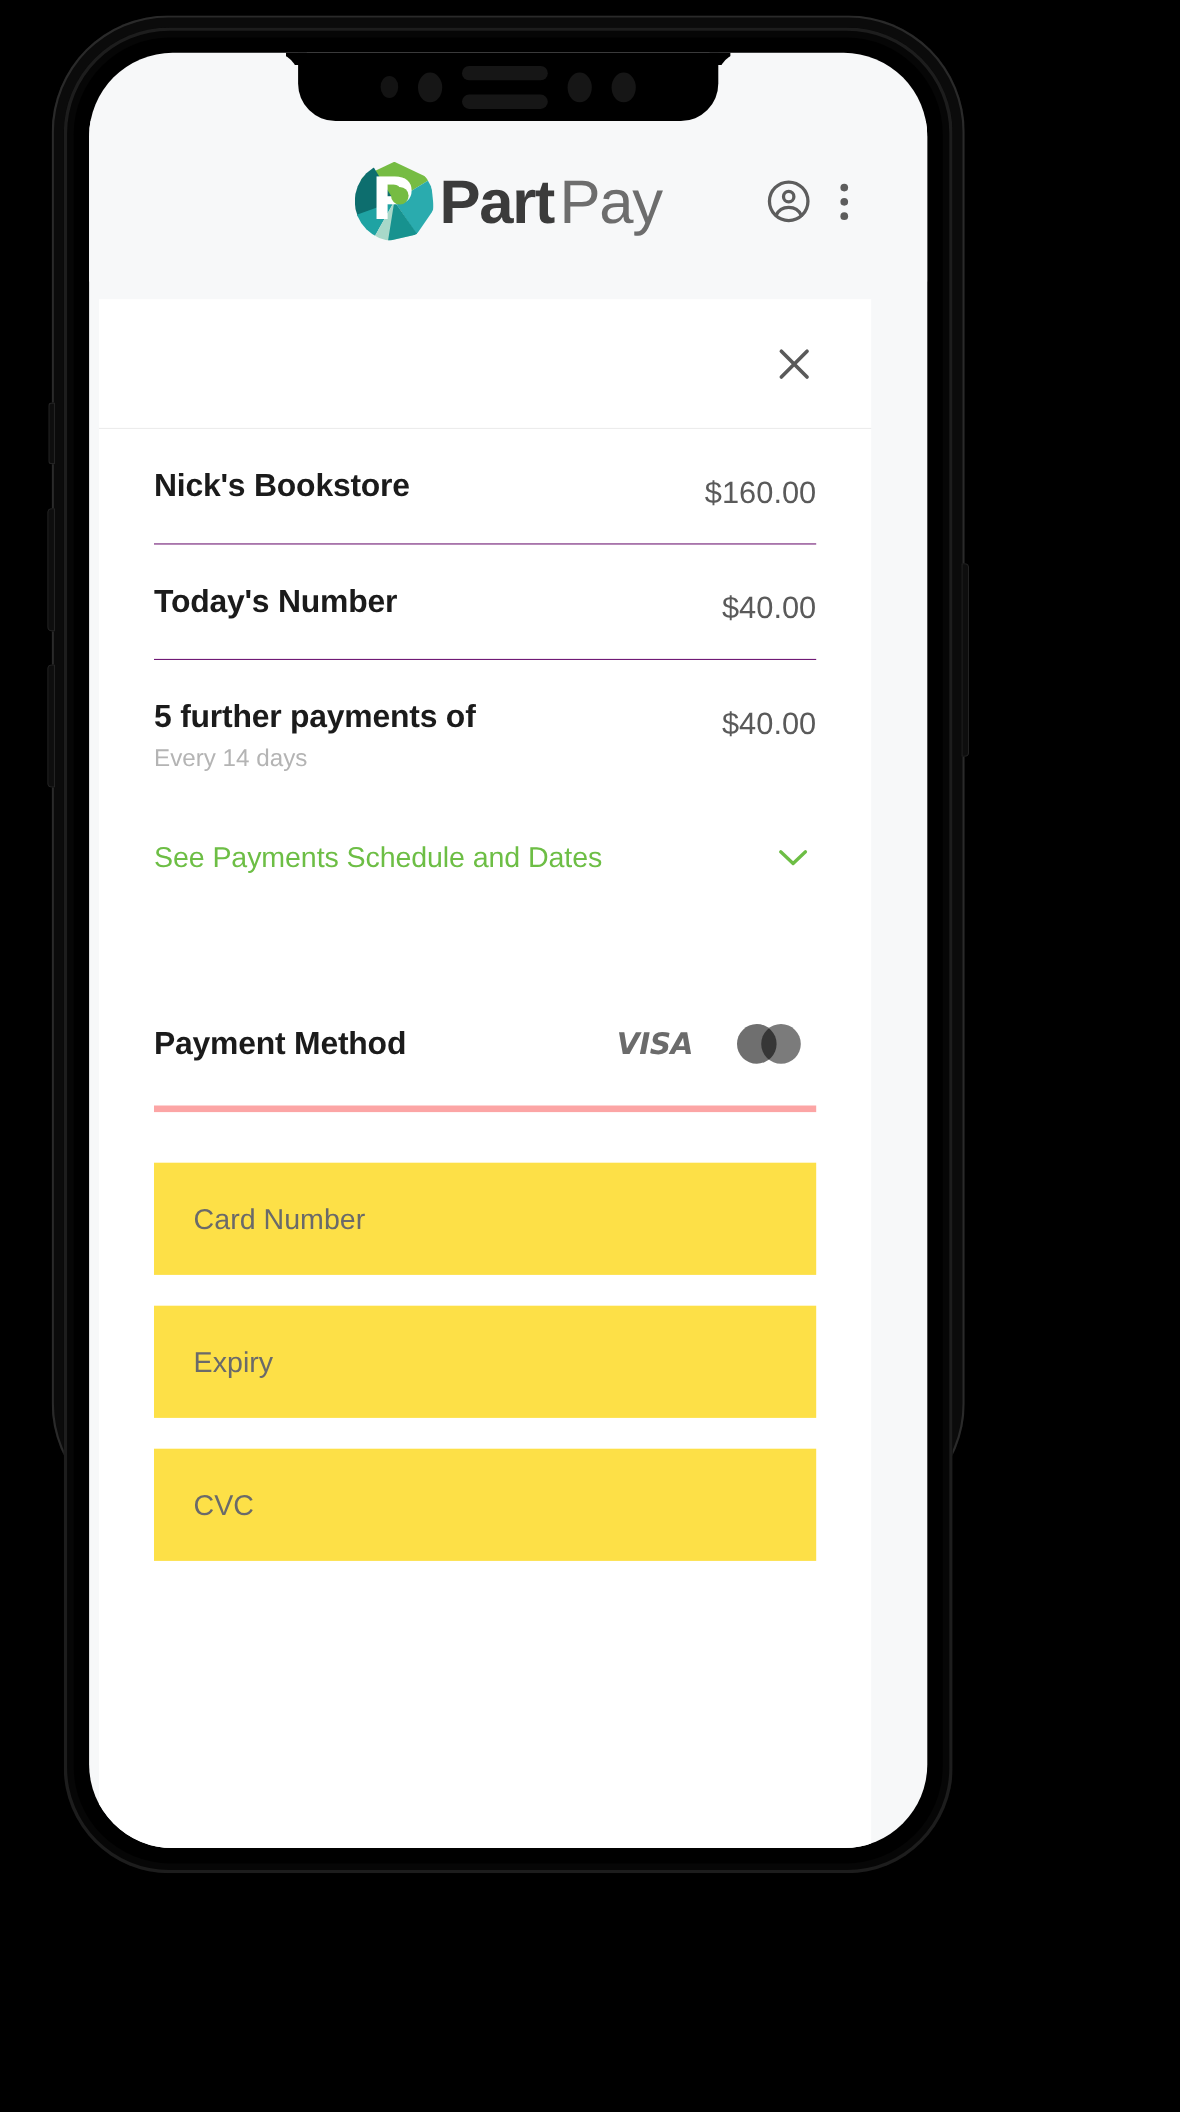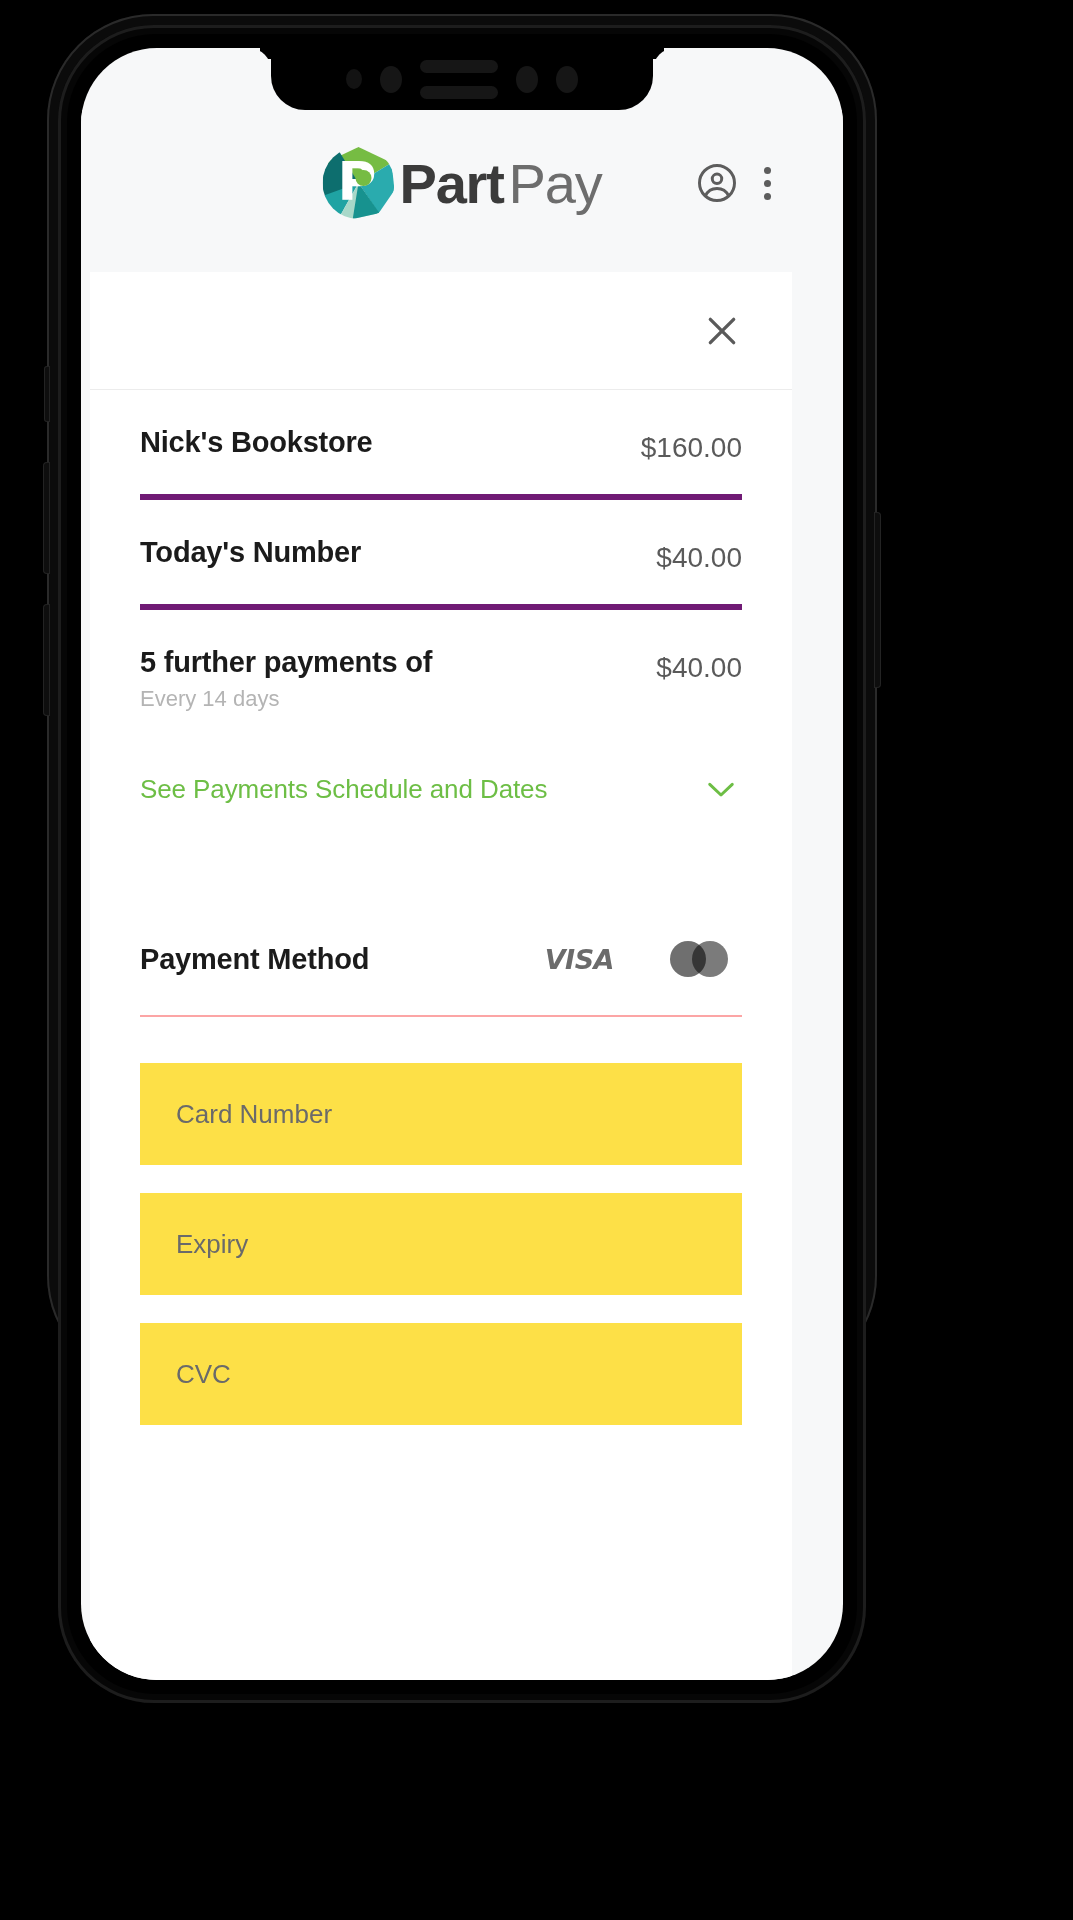--- a/index.html
+++ b/index.html
@@ -142,21 +142,21 @@
     display: flex; align-items: center; justify-content: flex-end;
     padding-right: 50px;
   }
   #close-button { width: 40px; height: 40px; cursor: pointer; display:block; }
 
   #card-body { padding: 0 50px; }
 
   .pay-row {
     display: flex; align-items: flex-start; justify-content: space-between;
     padding: 36px 0 30px 0;
-    border-bottom: 6px solid #701a75;
+    border-bottom: 1px solid #701a75;
   }
   .pay-row.no-border { border-bottom: none; }
   .pay-row-left { display: flex; flex-direction: column; gap: 7px; }
   .pay-title {
     font-size: 29px; font-weight: 700; color: #1b1b1b;
     letter-spacing: -0.2px; line-height: 1.15;
   }
   .pay-sub { font-size: 22px; color: #b4b4b4; font-weight: 400; }
   .pay-amount {
     font-size: 28px; color: #5a5a5a; font-weight: 400;
@@ -169,26 +169,26 @@
   }
   #schedule-toggle-label {
     font-size: 26px; color: #6dbe45; font-weight: 500; letter-spacing: -0.1px;
   }
   #chevron-down-icon { width: 30px; height: 20px; display:block; margin-right: 6px; }
 
   #payment-method-section { margin-top: 118px; }
   #payment-method-header {
     display: flex; align-items: center; justify-content: space-between;
     padding-bottom: 38px;
-    border-bottom: 2px solid #fca5a5;
+    border-bottom: 6px solid #fca5a5;
   }
   #payment-method-title {
     font-size: 29px; font-weight: 700; color: #1b1b1b; letter-spacing: -0.2px;
   }
-  #card-brand-logos { display: flex; align-items: center; gap: 56px; margin-right: 14px; }
+  #card-brand-logos { display: flex; align-items: center; gap: 40px; margin-right: 14px; }
   #visa-logo {
     font-size: 27px; font-weight: 700; font-style: italic;
     color: #6b6b6b; letter-spacing: -0.5px;
     font-family: "DejaVu Sans", sans-serif;
   }
   #mastercard-logo { position: relative; width: 58px; height: 36px; }
   #mastercard-logo span {
     position: absolute; top: 0; width: 36px; height: 36px;
     border-radius: 50%; background: #6f6f6f;
   }

